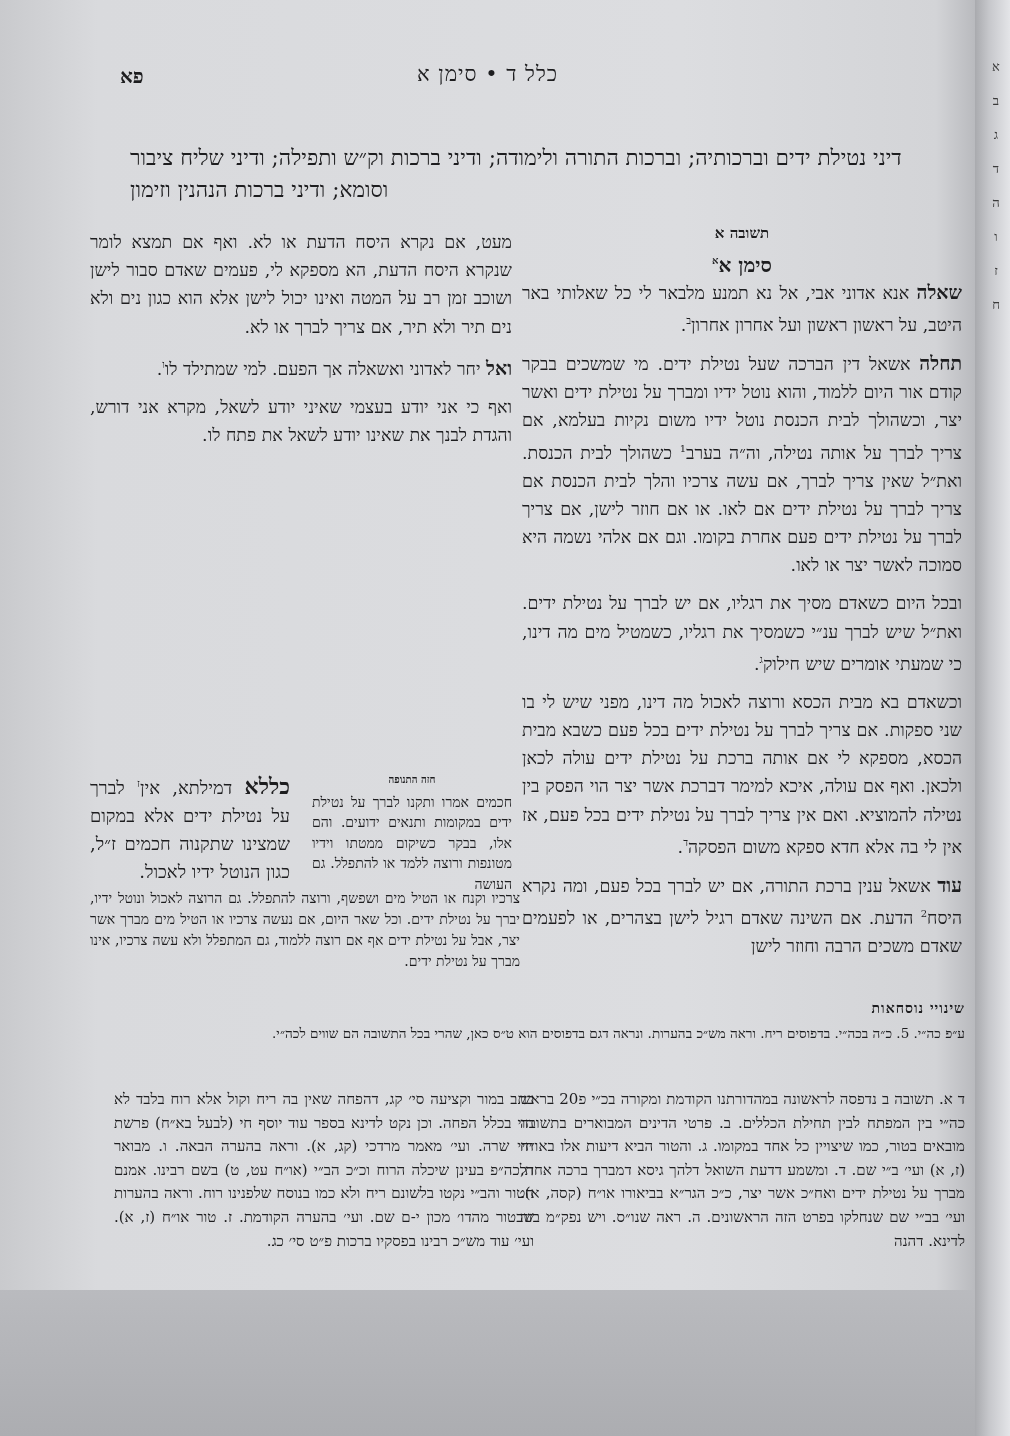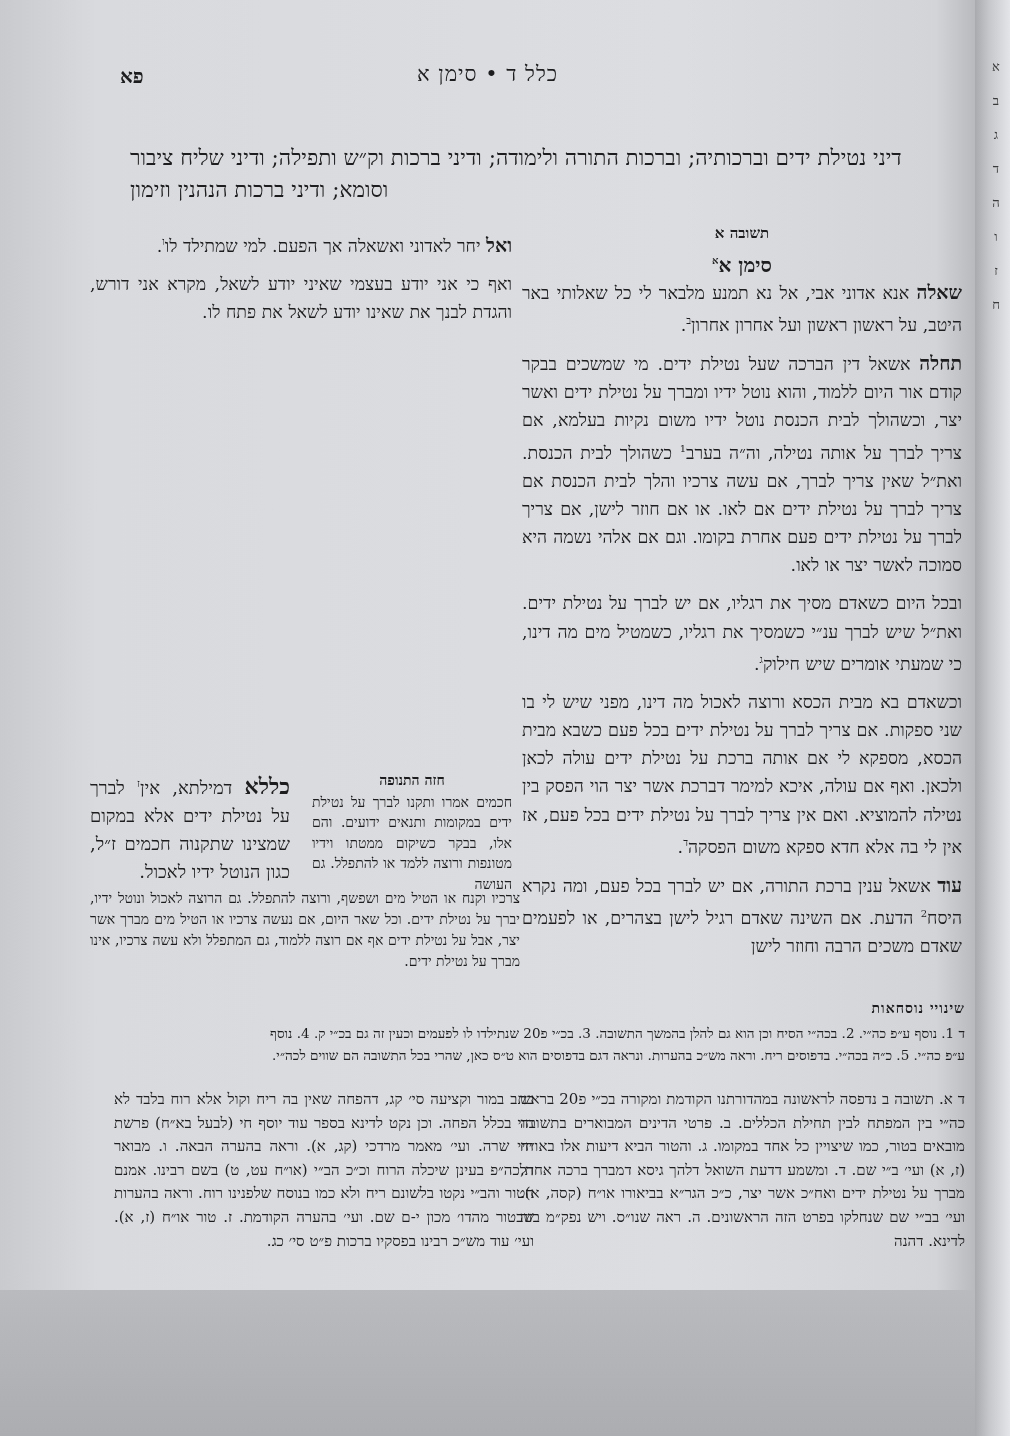--- a/index.html
+++ b/index.html
@@ -50,21 +50,21 @@
   .box-area { position:absolute; left:90px; top:770px; width:422px; }
   .box-side {
     position:absolute; left:0; width:200px; top:0;
     font-size:18px; line-height:28px; text-align:justify;
   }
   .box-side .lead { font-size:22px; }
   .box-inset {
     position:absolute; right:0; width:200px; top:0;
     font-size:14px; line-height:20.5px; text-align:justify;
   }
-  .box-inset .ih { text-align:center; font-weight:bold; font-size:14px; margin-bottom:1px; }
+  .box-inset .ih { text-align:center; font-weight:bold; font-size:10px; margin-bottom:1px; }
   .box-tail {
     position:absolute; left:90px; top:888px; width:430px;
     font-size:14px; line-height:21px; text-align:justify;
   }
   .notes-title {
     position:absolute; top:1000px; left:90px; width:875px;
     font-size:14px; font-weight:bold; letter-spacing:1px;
   }
   .variants {
     position:absolute; top:1022px; left:90px; width:875px;
@@ -109,35 +109,35 @@
 
     <p><span>ובכל היום כשאדם מסיך את רגליו, אם יש לברך על נטילת ידים. ואת״ל שיש לברך ענ״י כשמסיך את רגליו, כשמטיל מים מה דינו, כי שמעתי אומרים שיש חילוק</span><sup>ג</sup><span>.</span></p>
 
     <p><span>וכשאדם בא מבית הכסא ורוצה לאכול מה דינו, מפני שיש לי בו שני ספקות. אם צריך לברך על נטילת ידים בכל פעם כשבא מבית הכסא, מספקא לי אם אותה ברכת על נטילת ידים עולה לכאן ולכאן. ואף אם עולה, איכא למימר דברכת אשר יצר הוי הפסק בין נטילה להמוציא. ואם אין צריך לברך על נטילת ידים בכל פעם, אז אין לי בה אלא חדא ספקא משום הפסקה</span><sup>ד</sup><span>.</span></p>
 
 
     <p><span class="lead">עוד</span><span> אשאל ענין ברכת התורה, אם יש לברך בכל פעם, ומה נקרא היסח</span><sup>2</sup><span> הדעת. אם השינה שאדם רגיל לישן בצהרים, או לפעמים שאדם משכים הרבה וחוזר לישן</span></p>
   </div>
 
   <div class="col col-left">
+    <p><span>מעט, אם נקרא היסח הדעת או לא. ואף אם תמצא לומר שנקרא היסח הדעת, הא מספקא לי, פעמים שאדם סבור לישן ושוכב זמן רב על המטה ואינו יכול לישן אלא הוא כגון נים ולא נים תיר ולא תיר, אם צריך לברך או לא.</span></p>
     <p><span class="lead">ואל</span><span> יחר לאדוני ואשאלה אך הפעם. למי שמתילד לו</span><sup>ו</sup><span>.</span></p>
     <p><span>ואף כי אני יודע בעצמי שאיני יודע לשאל, מקרא אני דורש, והגדת לבנך את שאינו יודע לשאל את פתח לו.</span></p>
   </div>
 
   <div class="box-area">
     <div class="box-inset">
       <div class="ih">חזה התנופה</div>
       <div>חכמים אמרו ותקנו לברך על נטילת ידים במקומות ותנאים ידועים. והם אלו, בבקר כשיקום ממטתו וידיו מטונפות ורוצה ללמד או להתפלל. גם העושה</div>
     </div>
     <div class="box-side"><span class="lead">כללא</span><span> דמילתא, אין</span><sup>ז</sup><span> לברך על נטילת ידים אלא במקום שמצינו שתקנוה חכמים ז״ל, כגון הנוטל ידיו לאכול.</span></div>
   </div>
   <div class="box-tail">צרכיו וקנח או הטיל מים ושפשף, ורוצה להתפלל. גם הרוצה לאכול ונוטל ידיו, יברך על נטילת ידים. וכל שאר היום, אם נעשה צרכיו או הטיל מים מברך אשר יצר, אבל על נטילת ידים אף אם רוצה ללמוד, גם המתפלל ולא עשה צרכיו, אינו מברך על נטילת ידים.</div>
 
   <div class="notes-title">שינויי נוסחאות</div>
   <div class="variants">
-    <div>ד 1. נוסף ע״פ כה״י.   2. בכה״י הסיח וכן הוא גם להלן בהמשך התשובה.   3. בכ״י פ20 שנתילדו לו לפעמים וכעין זה גם בכ״י ק.   4. נוסף</div>
     <div>ע״פ כה״י.   5. כ״ה בכה״י. בדפוסים ריח. וראה מש״כ בהערות. ונראה דגם בדפוסים הוא ט״ס כאן, שהרי בכל התשובה הם שווים לכה״י.</div>
   </div>
 
   <div class="notes notes-right">ד א. תשובה ב נדפסה לראשונה במהדורתנו הקודמת ומקורה בכ״י פ20 בראש כה״י בין המפתח לבין תחילת הכללים. ב. פרטי הדינים המבוארים בתשובה מובאים בטור, כמו שיצויין כל אחד במקומו. ג. והטור הביא דיעות אלו באו״ח (ז, א) ועי׳ ב״י שם. ד. ומשמע דדעת השואל דלהך גיסא דמברך ברכה אחת, מברך על נטילת ידים ואח״כ אשר יצר, כ״כ הגר״א בביאורו או״ח (קסה, א). ועי׳ בב״י שם שנחלקו בפרט הזה הראשונים. ה. ראה שנו״ס. ויש נפק״מ בזה לדינא. דהנה</div>
   <div class="notes notes-left">כתב במור וקציעה סי׳ קג, דהפחה שאין בה ריח וקול אלא רוח בלבד לא הוי בכלל הפחה. וכן נקט לדינא בספר עוד יוסף חי (לבעל בא״ח) פרשת חיי שרה. ועי׳ מאמר מרדכי (קג, א). וראה בהערה הבאה. ו. מבואר דלכה״פ בעינן שיכלה הרוח וכ״כ הב״י (או״ח עט, ט) בשם רבינו. אמנם הטור והב״י נקטו בלשונם ריח ולא כמו בנוסח שלפנינו רוח. וראה בהערות שבטור מהדו׳ מכון י-ם שם. ועי׳ בהערה הקודמת. ז. טור או״ח (ז, א). ועי׳ עוד מש״כ רבינו בפסקיו ברכות פ״ט סי׳ כג.</div>
 
 </div>
 
 </body></html>

